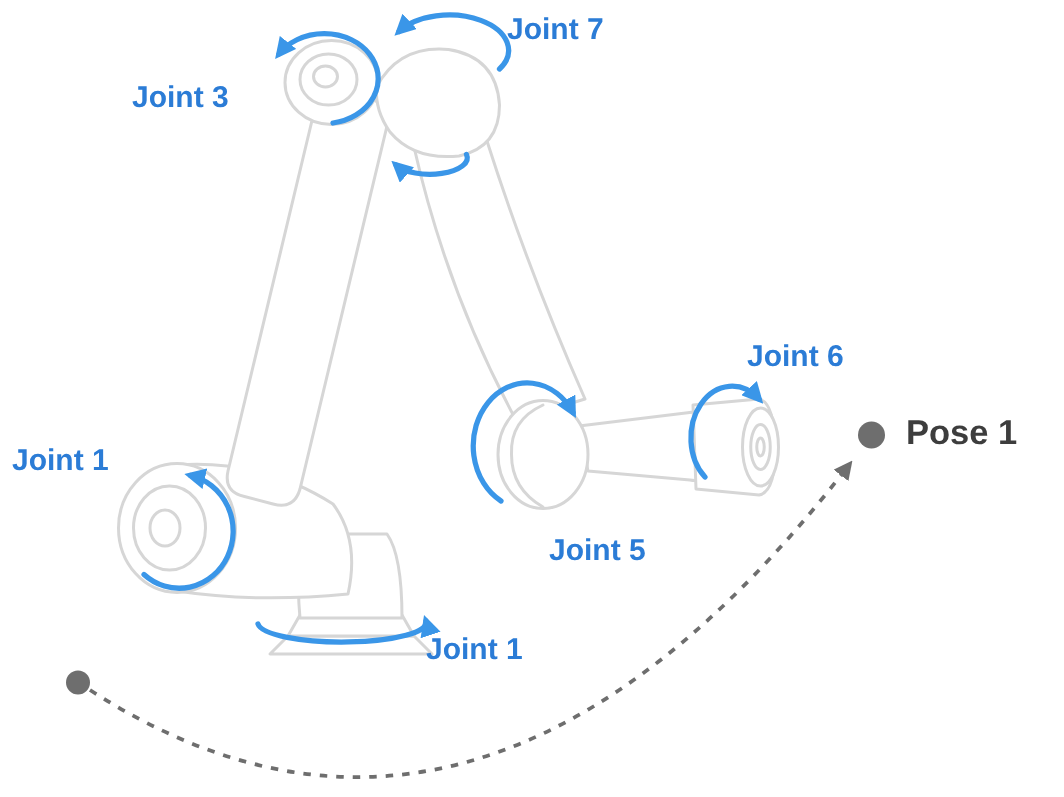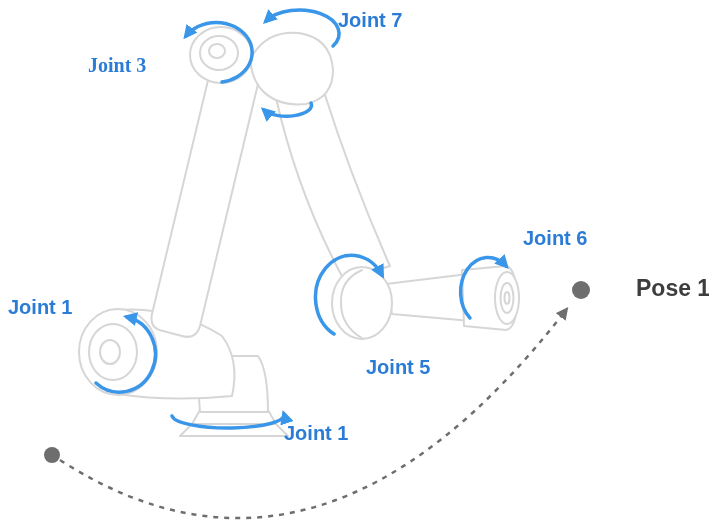--- a/index.html
+++ b/index.html
@@ -23,25 +23,25 @@
     position:absolute;
     font-family:"Liberation Sans",sans-serif;
     font-weight:700;
     font-size:20px;
     color:var(--joint-label);
     white-space:nowrap;
     user-select:none;
   }
   .l-j1{left:284px;top:422px;}
   .l-j2{left:8px;top:296px;}
-  .l-j3{left:88px;top:54px;font-family:Liberation Serif, serif;}
+  .l-j3{left:88px;top:54px;}
   .l-j4{left:338px;top:9px;}
   .l-j5{left:366px;top:356px;}
-  .l-j6{left:498px;top:227px;margin-left:25px;}
-  .l-pose{left:636px;top:275px;font-size:23px;color:var(--pose-label);}
+  .l-j6{left:498px;top:227px;}
+  .l-pose{left:604px;top:275px;font-size:23px;color:var(--pose-label);}
   .robot path,.robot ellipse{
     stroke:var(--robot-outline);
     stroke-width:2;
     fill:#ffffff;
     stroke-linejoin:round;
     stroke-linecap:round;
   }
   .robot .noline{fill:none;}
   .rot-arrow path{
     stroke:var(--rotation-arrow);

